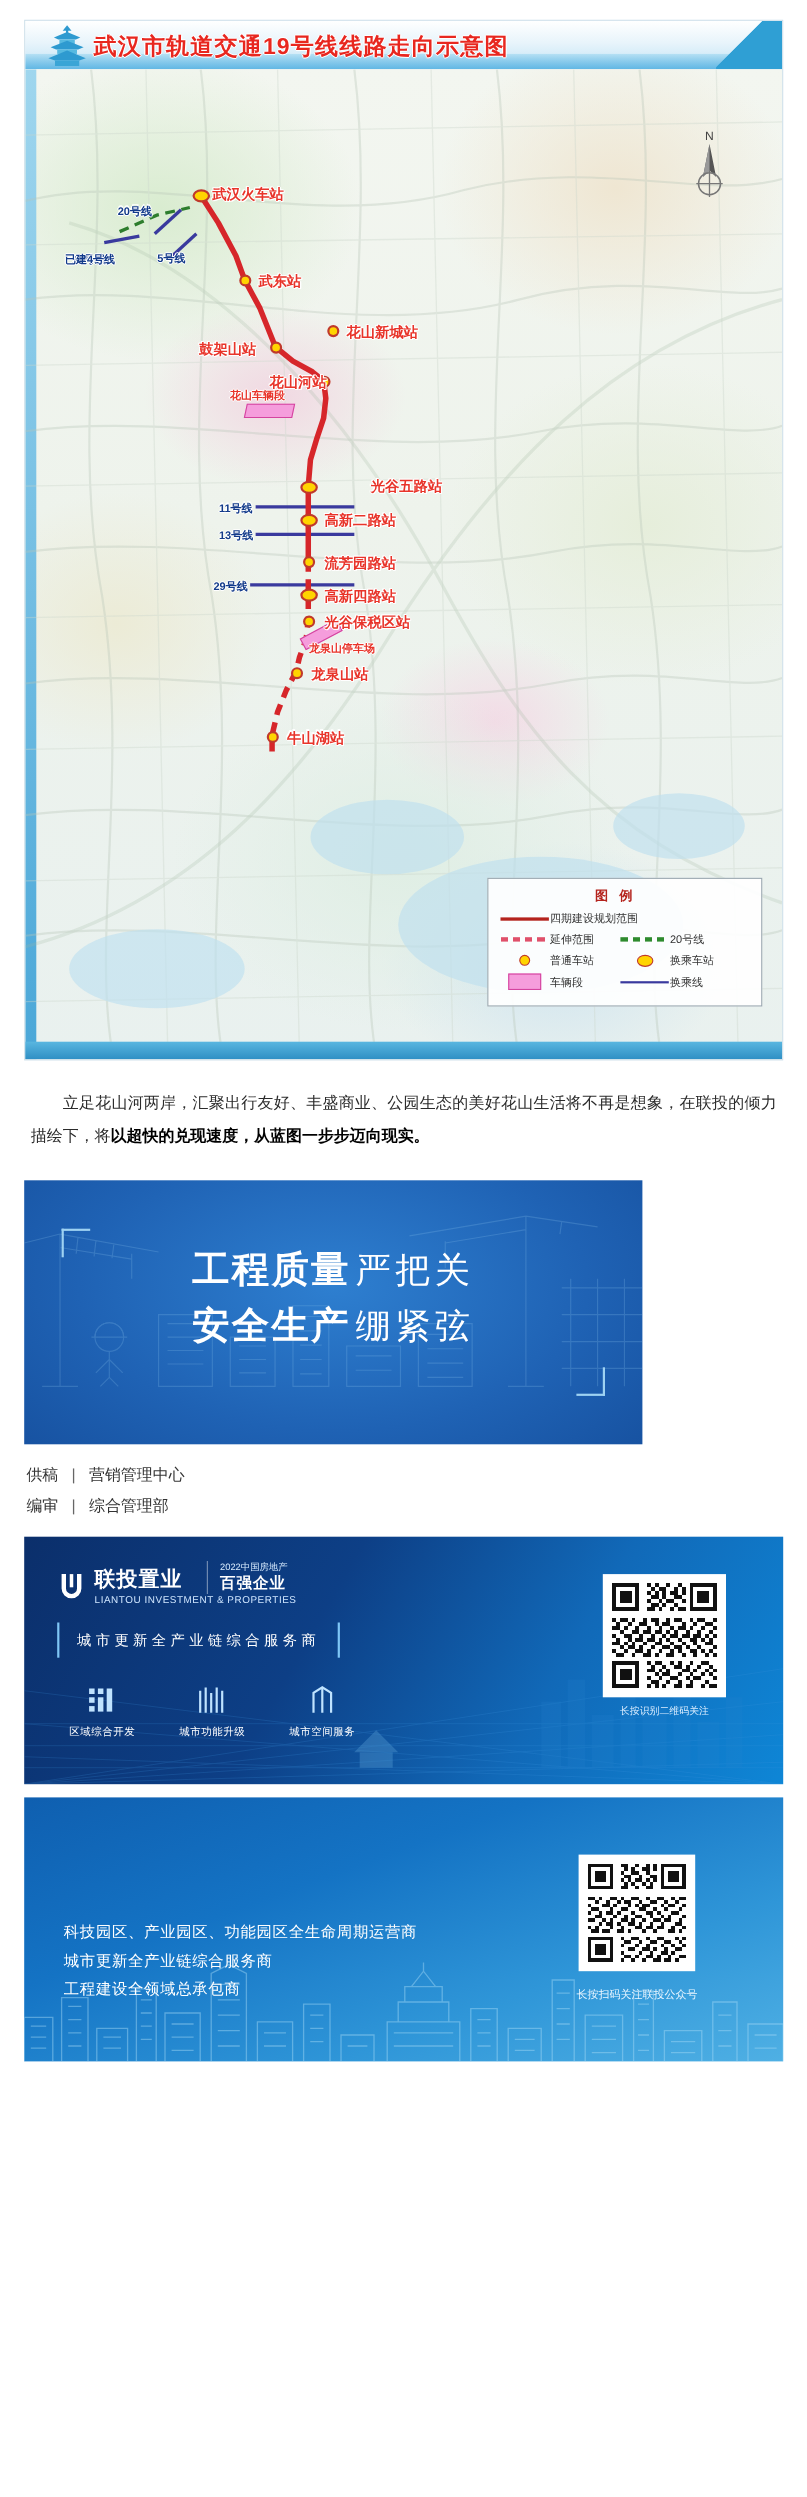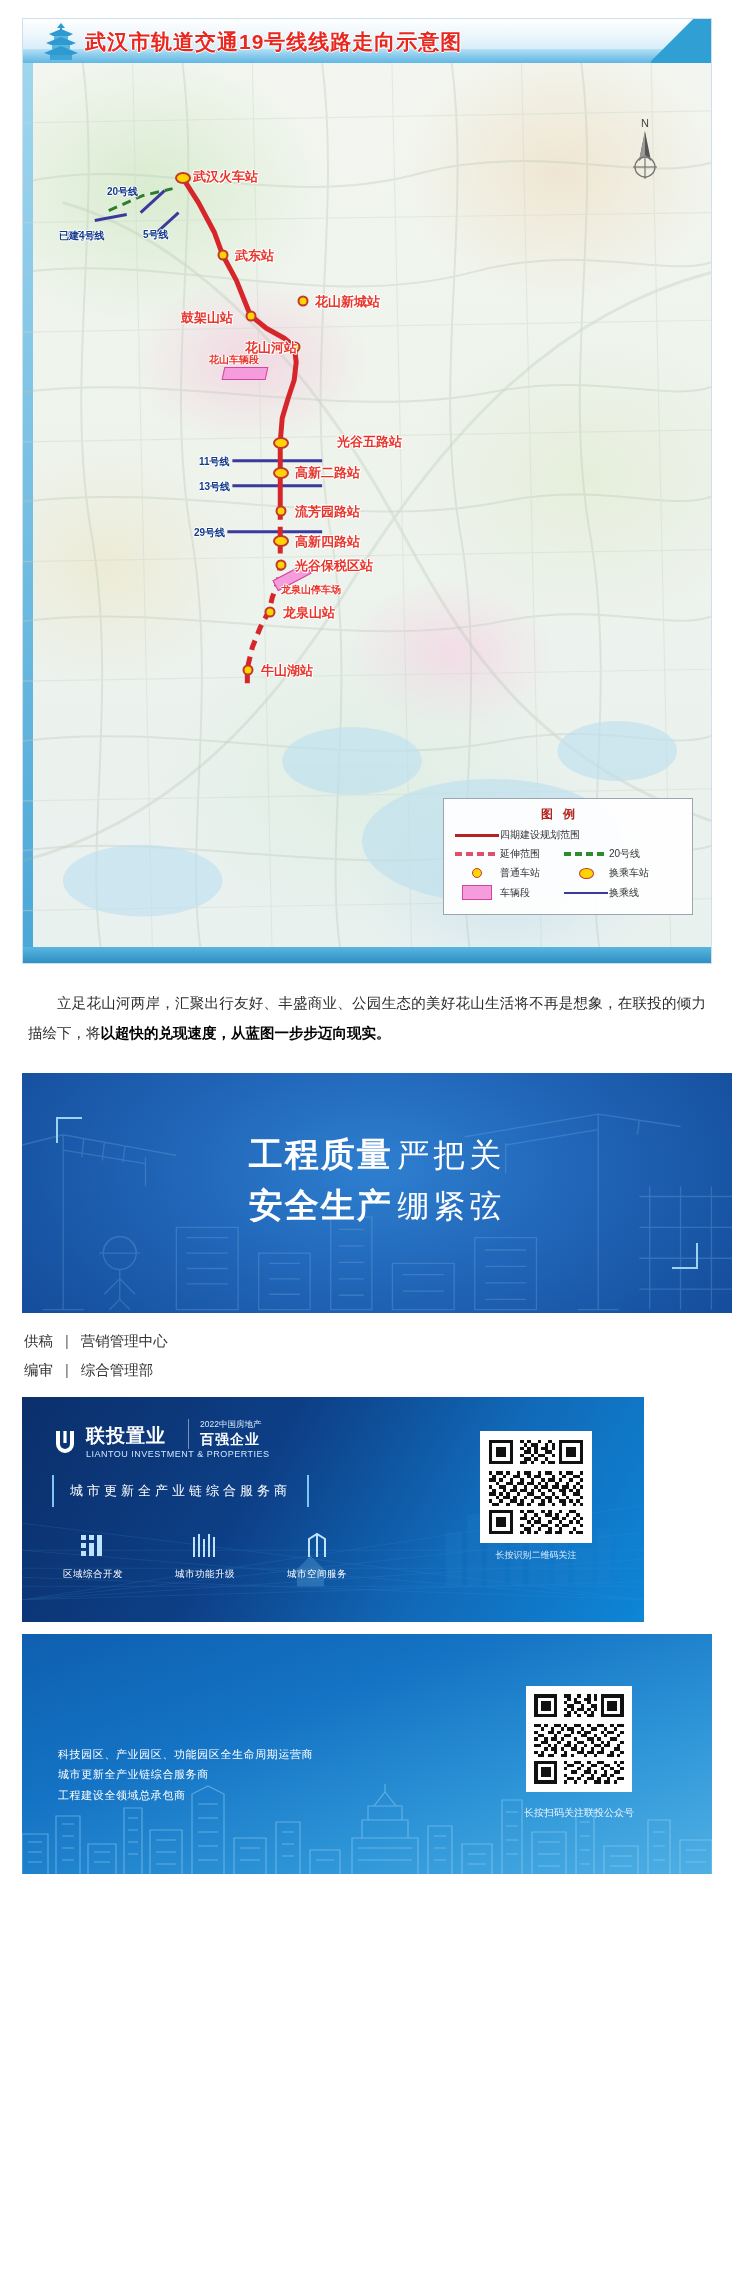--- a/index.html
+++ b/index.html
@@ -143,21 +143,21 @@
     line-height:2.1;
     color:#2b2b2b;
     text-align:justify;
     text-indent:2em;
   }
   .para b{ font-weight:bold; color:#000; }
 
   
   .safety{
     margin:24px 22px 0 22px;
-    width:710px; height:240px;
+    width:562px; height:240px;
     position:relative; overflow:hidden;
     background:
       radial-gradient(ellipse 420px 240px at 50% 40%, #2e7fd0 0%, #1f62b4 55%, #154e9c 100%);
   }
   .safety .sk{ position:absolute; inset:0; opacity:.35; }
   .safety-text{
     position:absolute; left:0; right:0; top:56px; text-align:center; z-index:4;
   }
   .safety-line{ white-space:nowrap; line-height:1.5; }
   .sf-strong{
@@ -175,21 +175,21 @@
 
   
   .credits{ margin:14px 24px 0 24px; }
   .credit-row{
     font-size:14.5px; color:#333; line-height:2.0; white-space:nowrap;
   }
   .credit-sep{ margin:0 8px; color:#666; }
 
   
   .ad1{
-    margin:12px 22px 0 22px; width:622px; height:225px;
+    margin:12px 22px 0 22px; width:690px; height:225px;
     position:relative; overflow:hidden;
     background:linear-gradient(120deg,#0b2f6b 0%,#0d3f86 38%,#1169b8 68%,#0e86d6 100%);
   }
   .ad1 .grid{position:absolute; inset:0; opacity:.5;}
   .ad1-logo{ position:absolute; left:30px; top:26px; display:flex; align-items:center; z-index:4;}
   .ad-u{ width:26px; height:26px; position:relative; margin-right:8px; }
   .ad1-brand{ font-size:19px; font-weight:bold; color:#fff; letter-spacing:1px;}
   .ad1-sub{ font-size:9px; color:#cfe6ff; letter-spacing:.5px;}
   .ad1-badge{
     position:absolute; left:166px; top:22px; z-index:5;
@@ -197,21 +197,21 @@
   }
   .ad1-badge .b1{ font-size:8.5px; color:#d8ecff; white-space:nowrap; }
   .ad1-badge .b2{ font-size:14px; font-weight:bold; color:#ffffff; letter-spacing:1px;}
   .ad1-slogan{
     position:absolute; left:30px; top:78px; z-index:5;
     border-left:2px solid #7fc6f5; border-right:2px solid #7fc6f5;
     padding:7px 16px;
     font-size:13px; color:#ffffff; letter-spacing:4px; white-space:nowrap;
   }
   .ad1-feats{
-    position:absolute; left:30px; top:130px; display:flex; gap:30px; z-index:5;
+    position:absolute; left:30px; top:130px; display:flex; gap:18px; z-index:5;
   }
   .feat{ width:82px; text-align:center; }
   .feat .fi{ height:34px; display:flex; align-items:flex-end; justify-content:center; }
   .feat .fl{ font-size:9.5px; color:#ffffff; margin-top:7px; letter-spacing:.5px; white-space:nowrap;}
   .qr{
     position:absolute; background:#fff; z-index:6;
     display:flex; align-items:center; justify-content:center;
   }
   .ad1-qr{ right:52px; top:34px; width:112px; height:112px; padding:5px;}
   .ad1-qrcap{ position:absolute; right:42px; top:152px; width:132px; text-align:center;
@@ -221,21 +221,21 @@
   .ad2{
     margin:12px 22px 22px 22px; width:690px; height:240px;
     position:relative; overflow:hidden;
     background:linear-gradient(160deg,#0f5fb0 0%,#1473c4 35%,#2f96d8 70%,#4fb0e4 100%);
   }
   .ad2 .sk2{ position:absolute; left:0; right:0; bottom:0; height:110px; opacity:.55;}
   .ad2-logo{ position:absolute; left:36px; top:40px; display:flex; align-items:center; z-index:5;}
   .ad2-brand{ font-size:25px; font-weight:bold; color:#fff; letter-spacing:2px; }
   .ad2-en{ font-size:7.5px; color:#bfe0f7; letter-spacing:1.2px; margin-top:3px;}
   .ad2-lines{ position:absolute; left:36px; top:110px; z-index:5;}
-  .ad2-lines div{ font-size:11px; color:#ffffff; line-height:1.85; letter-spacing:.6px; white-space:nowrap;}
+  .ad2-lines div{ font-size:14px; color:#ffffff; line-height:1.85; letter-spacing:.6px; white-space:nowrap;}
   .ad2-qr{ right:80px; top:52px; width:106px; height:106px; padding:5px;}
   .ad2-qrcap{ position:absolute; right:40px; top:172px; width:186px; text-align:center;
      font-size:10px; color:#eaf6ff; z-index:6; white-space:nowrap;}
 </style>
 </head>
 <body>
 
 <div class="page">
 
   <div class="map-card">

